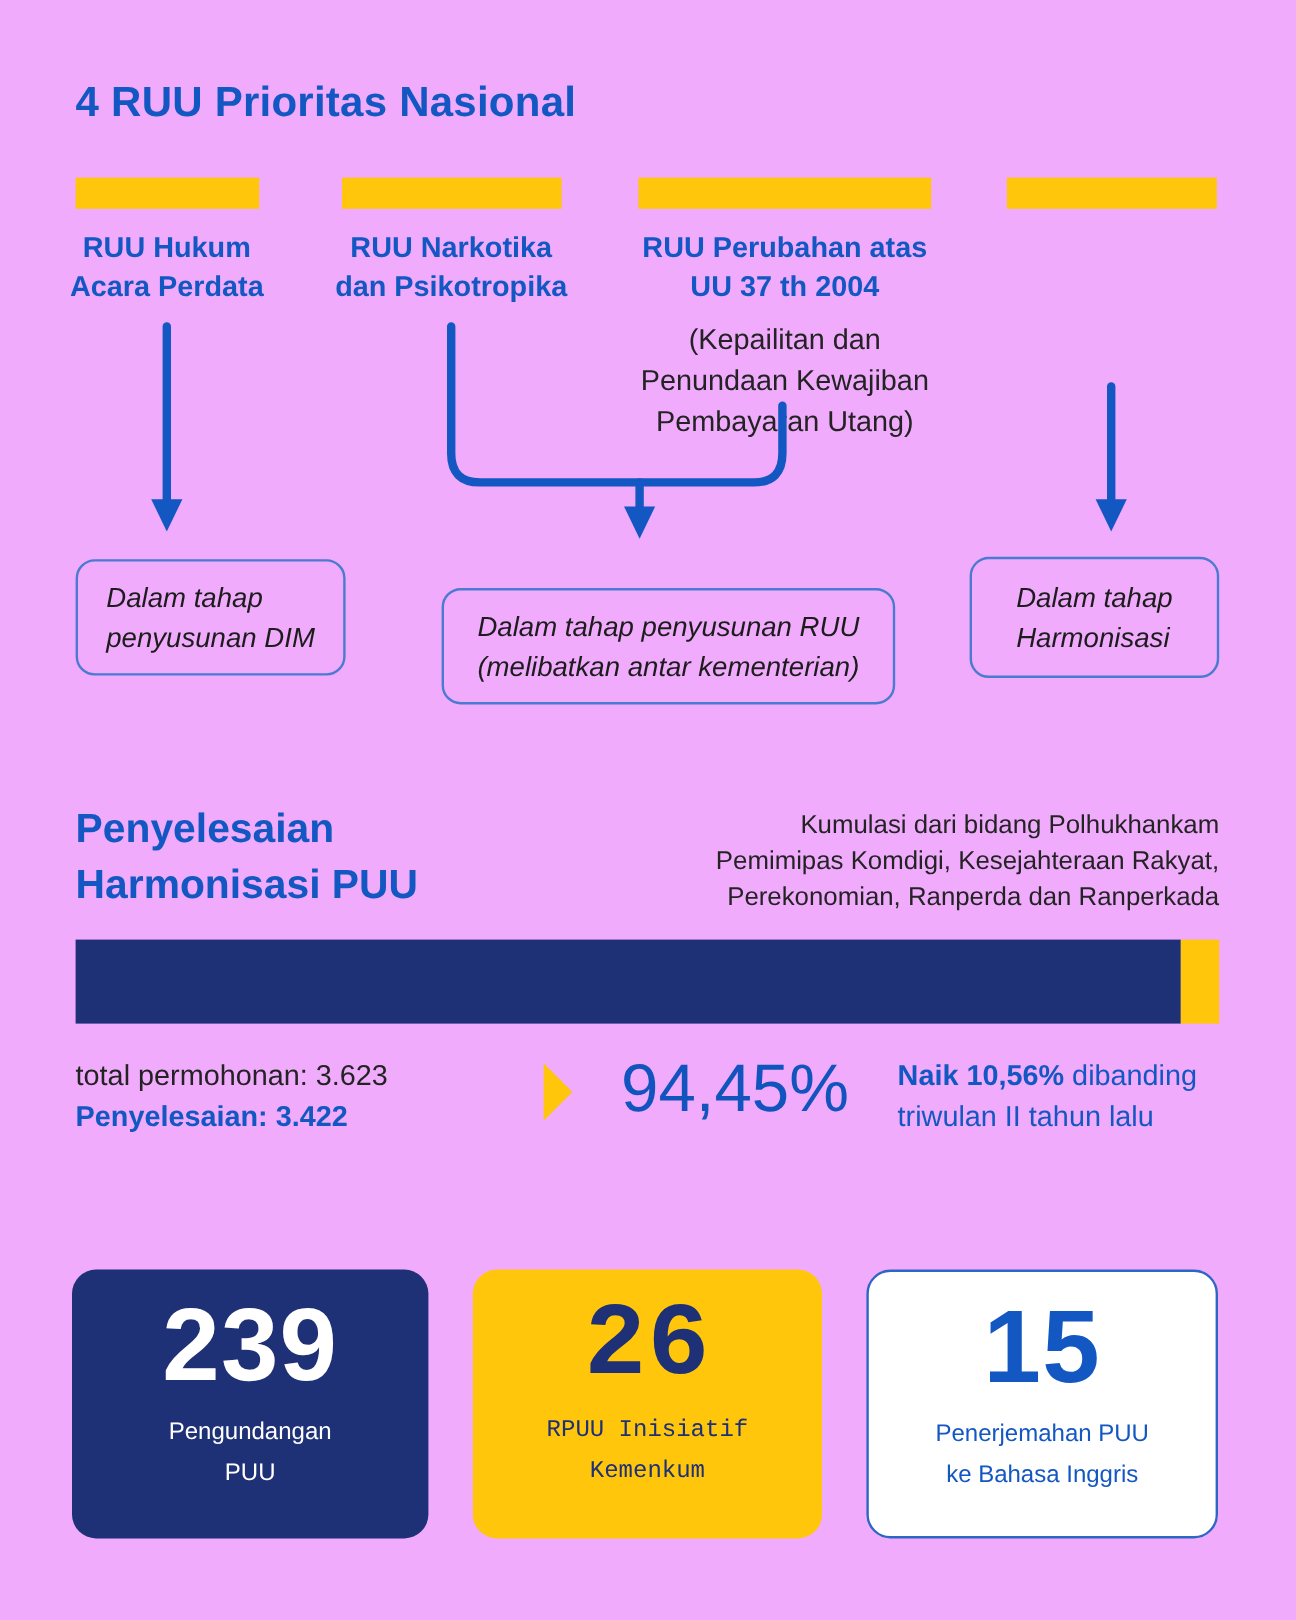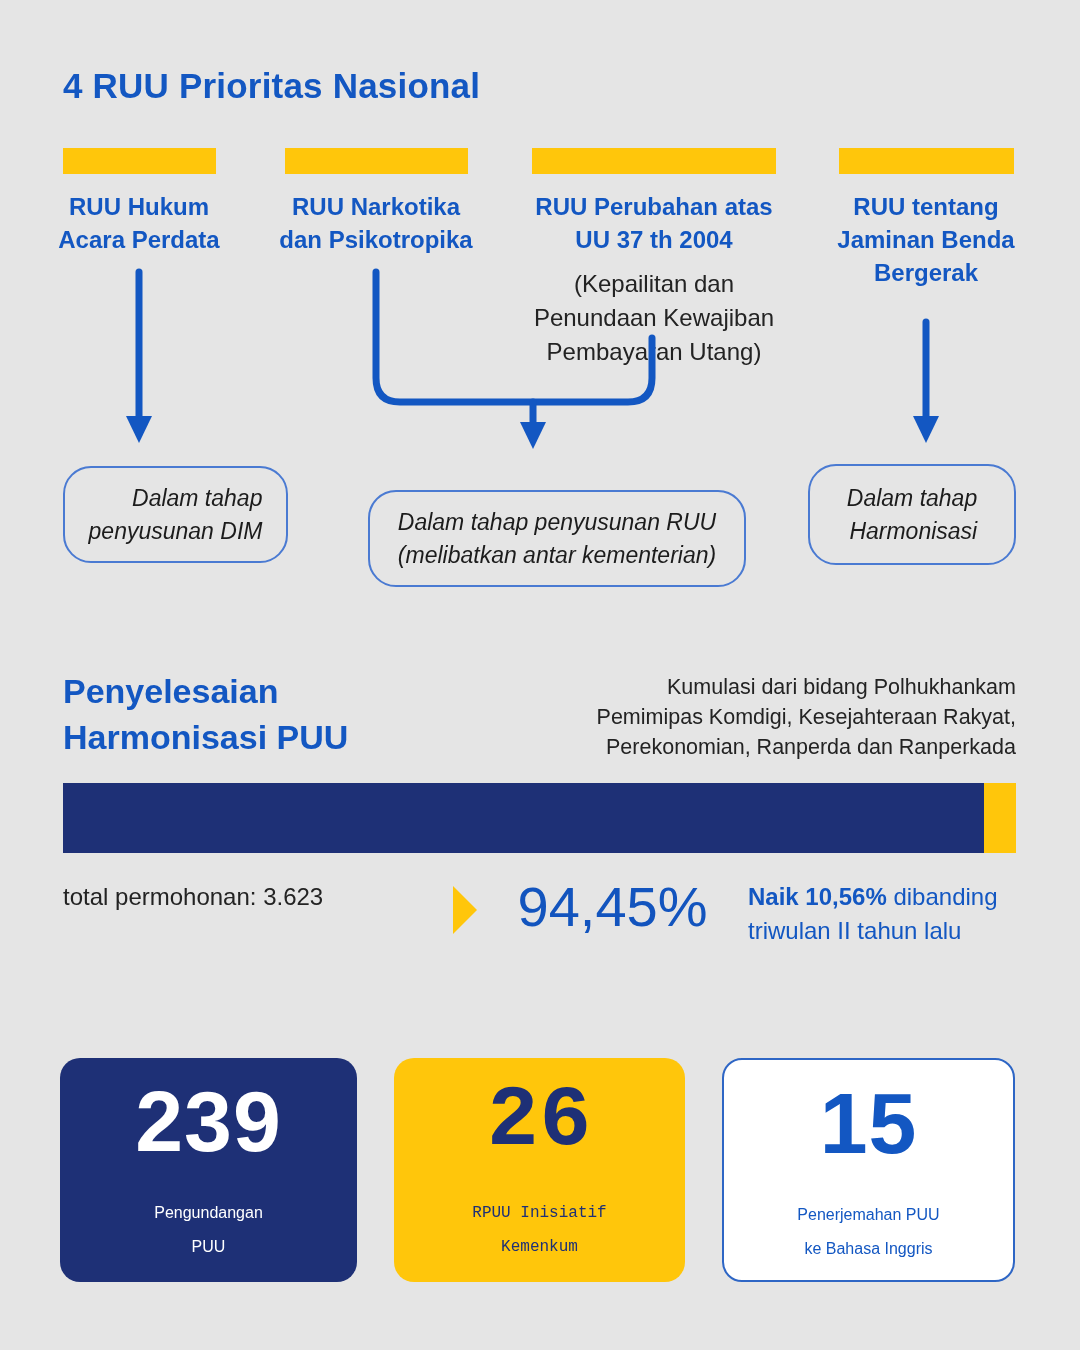--- a/index.html
+++ b/index.html
@@ -4,21 +4,21 @@
 <style>
   :root{
     --blue:#1357C2;
     --navy:#1E3076;
     --yellow:#FFC60B;
     --dark:#232323;
     --box-border:#4A7AD2;
   }
   html,body{margin:0;padding:0;background:#fff;}
   .canvas{
-    position:relative;width:1080px;height:1350px;background:#e5e5e5;
+    position:relative;width:1080px;height:1350px;background:#f0abfc;
     font-family:"Liberation Sans",sans-serif;overflow:hidden;
   }
   .preline{white-space:pre-line;}
 
   .title{
     position:absolute;left:63px;top:66px;margin:0;
     font-size:35px;font-weight:800;color:var(--blue);letter-spacing:.2px;
   }
 
   
@@ -35,22 +35,22 @@
   .col-title{
     margin-top:16px;font-size:24px;font-weight:bold;color:var(--blue);line-height:33px;
   }
   .col-sub{font-size:24px;color:var(--dark);line-height:34px;margin-top:11px;}
 
   .connectors{position:absolute;left:0;top:260px;width:1080px;height:200px;}
 
   
   .status-box{
     position:absolute;box-sizing:border-box;display:flex;align-items:center;justify-content:center;
-    border:2px solid var(--box-border);border-radius:28px;
-    font-style:italic;font-size:23px;line-height:33px;color:#1c1c1c;text-align:right;
+    border:2px solid var(--box-border);border-radius:16px;
+    font-style:italic;font-size:23px;line-height:33px;color:#1c1c1c;text-align:left;
   }
   .box1{left:63px;top:466px;width:225px;height:97px;}
   .box2{left:368px;top:466px;width:378px;height:97px;margin-top:24px;}
   .box3{left:808px;top:464px;width:208px;height:101px;}
 
   
   .h2{
     position:absolute;left:63px;top:668px;margin:0;
     font-size:34px;font-weight:800;color:var(--blue);line-height:46px;
   }
@@ -83,21 +83,21 @@
   .delta-bold{font-weight:bold;}
 
   
   .card{
     position:absolute;top:1058px;height:224px;border-radius:20px;text-align:center;box-sizing:border-box;
   }
   .card-navy{left:60px;width:297px;background:var(--navy);color:#ffffff;}
   .card-yellow{left:394px;width:291px;background:var(--yellow);color:var(--navy);font-family:Liberation Mono, monospace;}
   .card-outline{left:722px;width:293px;background:#ffffff;border:2px solid #2E66C5;color:var(--blue);}
   .card .value{font-size:86px;font-weight:bold;line-height:1;margin-top:20px;letter-spacing:1px;}
-  .card .label{font-size:16px;line-height:34px;margin-top:32px;}
+  .card .label{font-size:20px;line-height:34px;margin-top:12px;}
 </style>
 </head>
 <body>
 
 <div class="canvas">
 
   <h1 class="title">4 RUU Prioritas Nasional</h1>
 
   <div class="col col1">
     <div class="accent-bar"></div>
@@ -115,23 +115,20 @@
     <div class="accent-bar"></div>
     <div class="col-title preline">RUU Perubahan atas
 UU 37 th 2004</div>
     <div class="col-sub preline">(Kepailitan dan
 Penundaan Kewajiban
 Pembayaran Utang)</div>
   </div>
 
   <div class="col col4">
     <div class="accent-bar"></div>
-    <div class="col-title preline">RUU tentang
-Jaminan Benda
-Bergerak</div>
   </div>
 
   <svg class="connectors" viewBox="0 0 1080 200" xmlns="http://www.w3.org/2000/svg">
     <g>
       <line x1="139" y1="12" x2="139" y2="158" stroke="#1357C2" stroke-width="7" stroke-linecap="round"></line>
       <polygon points="126,156 152,156 139,183" fill="#1357C2"></polygon>
     </g>
     <path d="M376,12 V118 Q376,142 400,142 H628 Q652,142 652,118 V78" fill="none" stroke="#1357C2" stroke-width="7" stroke-linecap="round"></path>
     <g>
       <line x1="533" y1="142" x2="533" y2="164" stroke="#1357C2" stroke-width="7" stroke-linecap="round"></line>
@@ -156,20 +153,21 @@
 Pemimipas Komdigi, Kesejahteraan Rakyat,
 Perekonomian, Ranperda dan Ranperkada</div>
 
   <div class="progress">
     <div class="progress-fill"></div>
     <div class="progress-rest"></div>
   </div>
 
   <div class="totals">
     <div class="total-line">total permohonan: 3.623</div>
+    <div class="completion-line">Penyelesaian: 3.422</div>
   </div>
 
   <div class="tri"></div>
 
   <div class="pct">94,45%</div>
 
   <div class="delta"><span class="delta-bold">Naik 10,56%</span><span> dibanding triwulan II tahun lalu</span></div>
 
   <div class="card card-navy">
     <div class="value">239</div>

